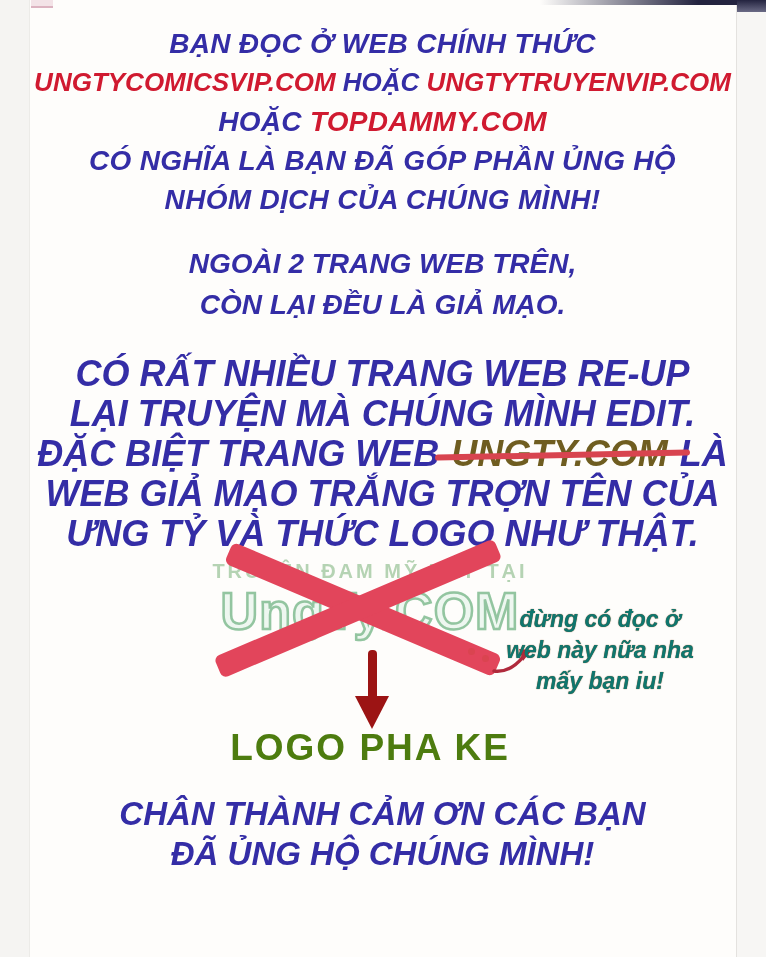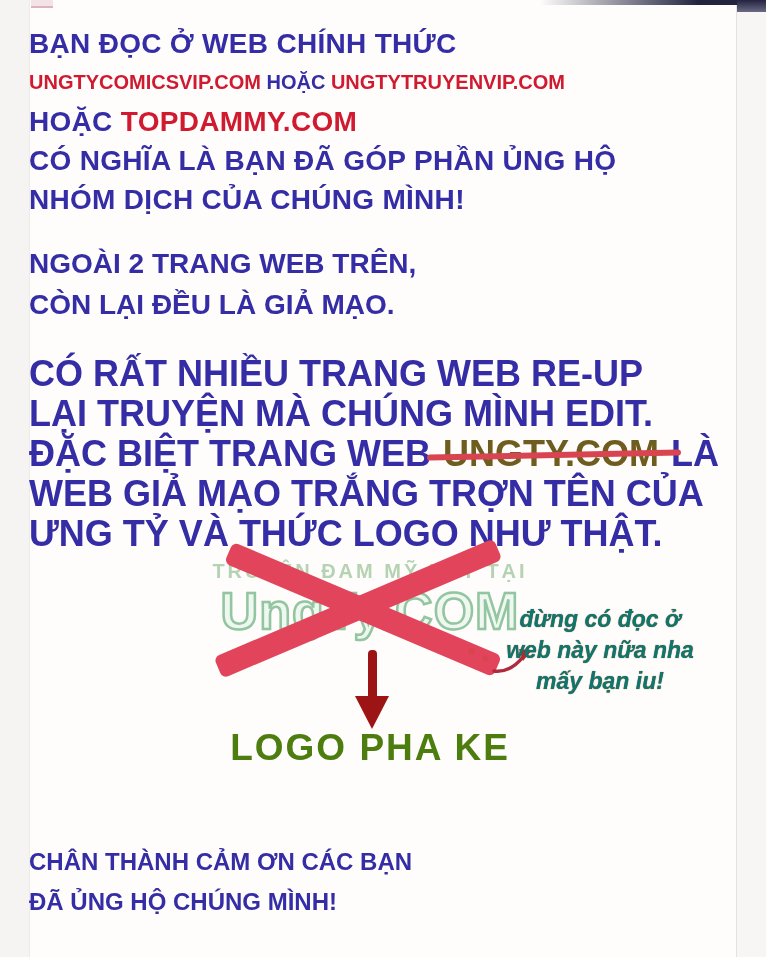--- a/index.html
+++ b/index.html
@@ -10,26 +10,26 @@
     -webkit-font-smoothing:antialiased;
   }
   
   .strip-left{position:absolute;left:0;top:0;width:29px;height:957px;background:#f5f4f2;border-right:1px solid #ecebe8;}
   .strip-right{position:absolute;left:736px;top:0;width:30px;height:957px;background:#f7f6f4;border-left:1px solid #e4e2df;}
   .top-navy{position:absolute;left:540px;top:0;width:226px;height:5px;background:linear-gradient(to right, rgba(60,60,100,0), #23233f 70%);}
   .top-navy-corner{position:absolute;left:737px;top:0;width:29px;height:12px;background:linear-gradient(to bottom,#23233f,#6a6a85);}
   .top-pink{position:absolute;left:31px;top:0;width:22px;height:6px;background:#f3e3e7;border-bottom:2px solid #dcb3c0;}
 
   
-  .block{position:absolute;left:29px;width:707px;text-align:left;font-weight:bold;}
+  .block{position:absolute;left:29px;width:707px;text-align:center;font-weight:bold;font-style:italic;}
   .header{top:24px;font-size:28px;line-height:39px;letter-spacing:.3px;}
-  .header .tight{font-size:20px;letter-spacing:0;}
+  .header .tight{font-size:26px;letter-spacing:0;}
   .notice{top:243px;font-size:28px;line-height:41px;}
   .warning{top:354px;font-size:36px;line-height:40px;}
-  .footer{top:842px;font-size:24px;line-height:40px;}
+  .footer{top:794px;font-size:33px;line-height:40px;}
   .blue{color:#342da6;}
   .red{color:#d01a30;}
   .olive{color:#6f5d20;}
 
   .strike{position:relative;display:inline-block;padding:0 2px;}
   .strike::after{
     content:"";position:absolute;left:-14px;right:-20px;top:45%;height:6px;
     background:#d8444f;border-radius:3px;transform:rotate(-1.2deg);
   }
 

